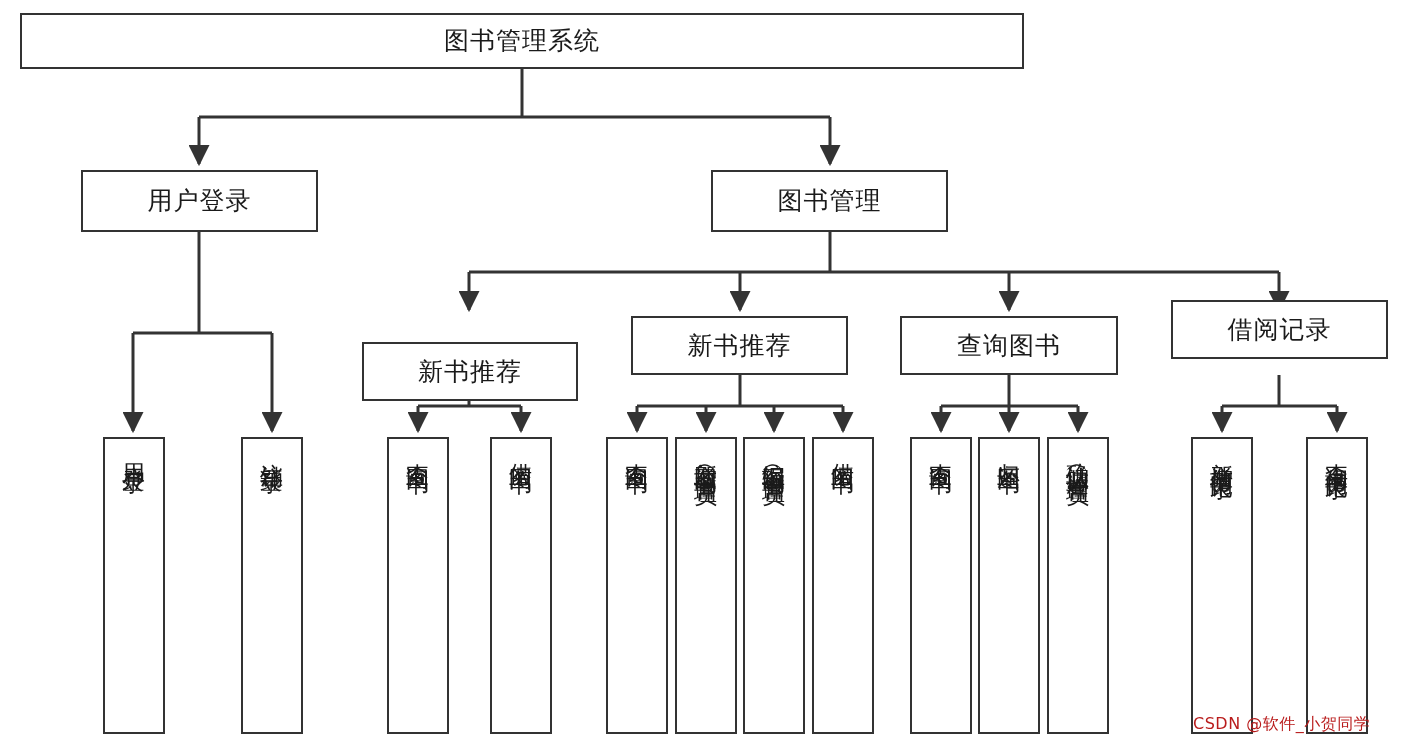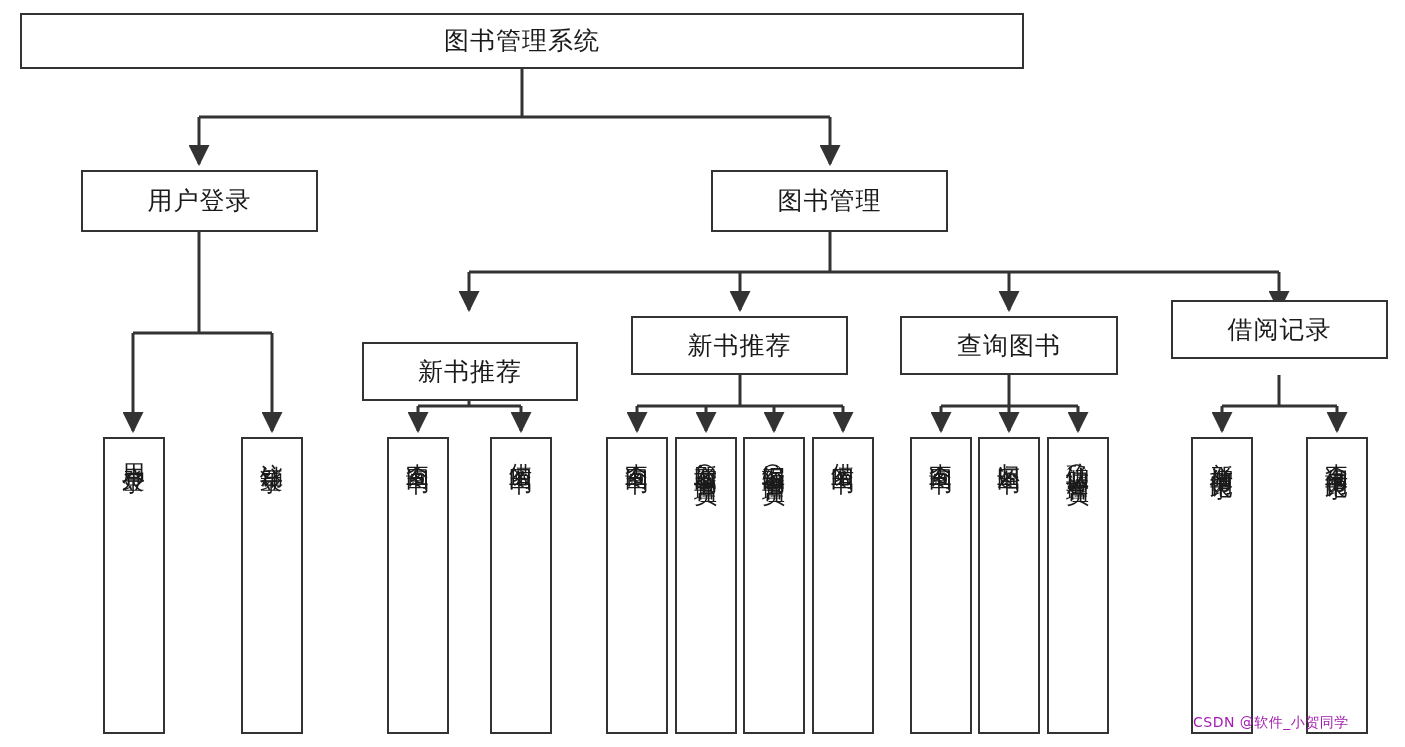--- a/index.html
+++ b/index.html
@@ -52,22 +52,22 @@
   .node.vert .vtext {
     writing-mode: vertical-rl;
     text-orientation: upright;
     -webkit-writing-mode: vertical-rl;
     letter-spacing: 3px;
     white-space: nowrap;
     display: block;
   }
   .watermark {
     position: absolute;
-    font-size: 14px;
-    color: #a21caf;
+    font-size: 16px;
+    color: #b91c1c;
     letter-spacing: 0.5px;
     white-space: nowrap;
     user-select: none;
   }
 </style>
 </head>
 <body>
 
 <div id="diagram-root">
 

